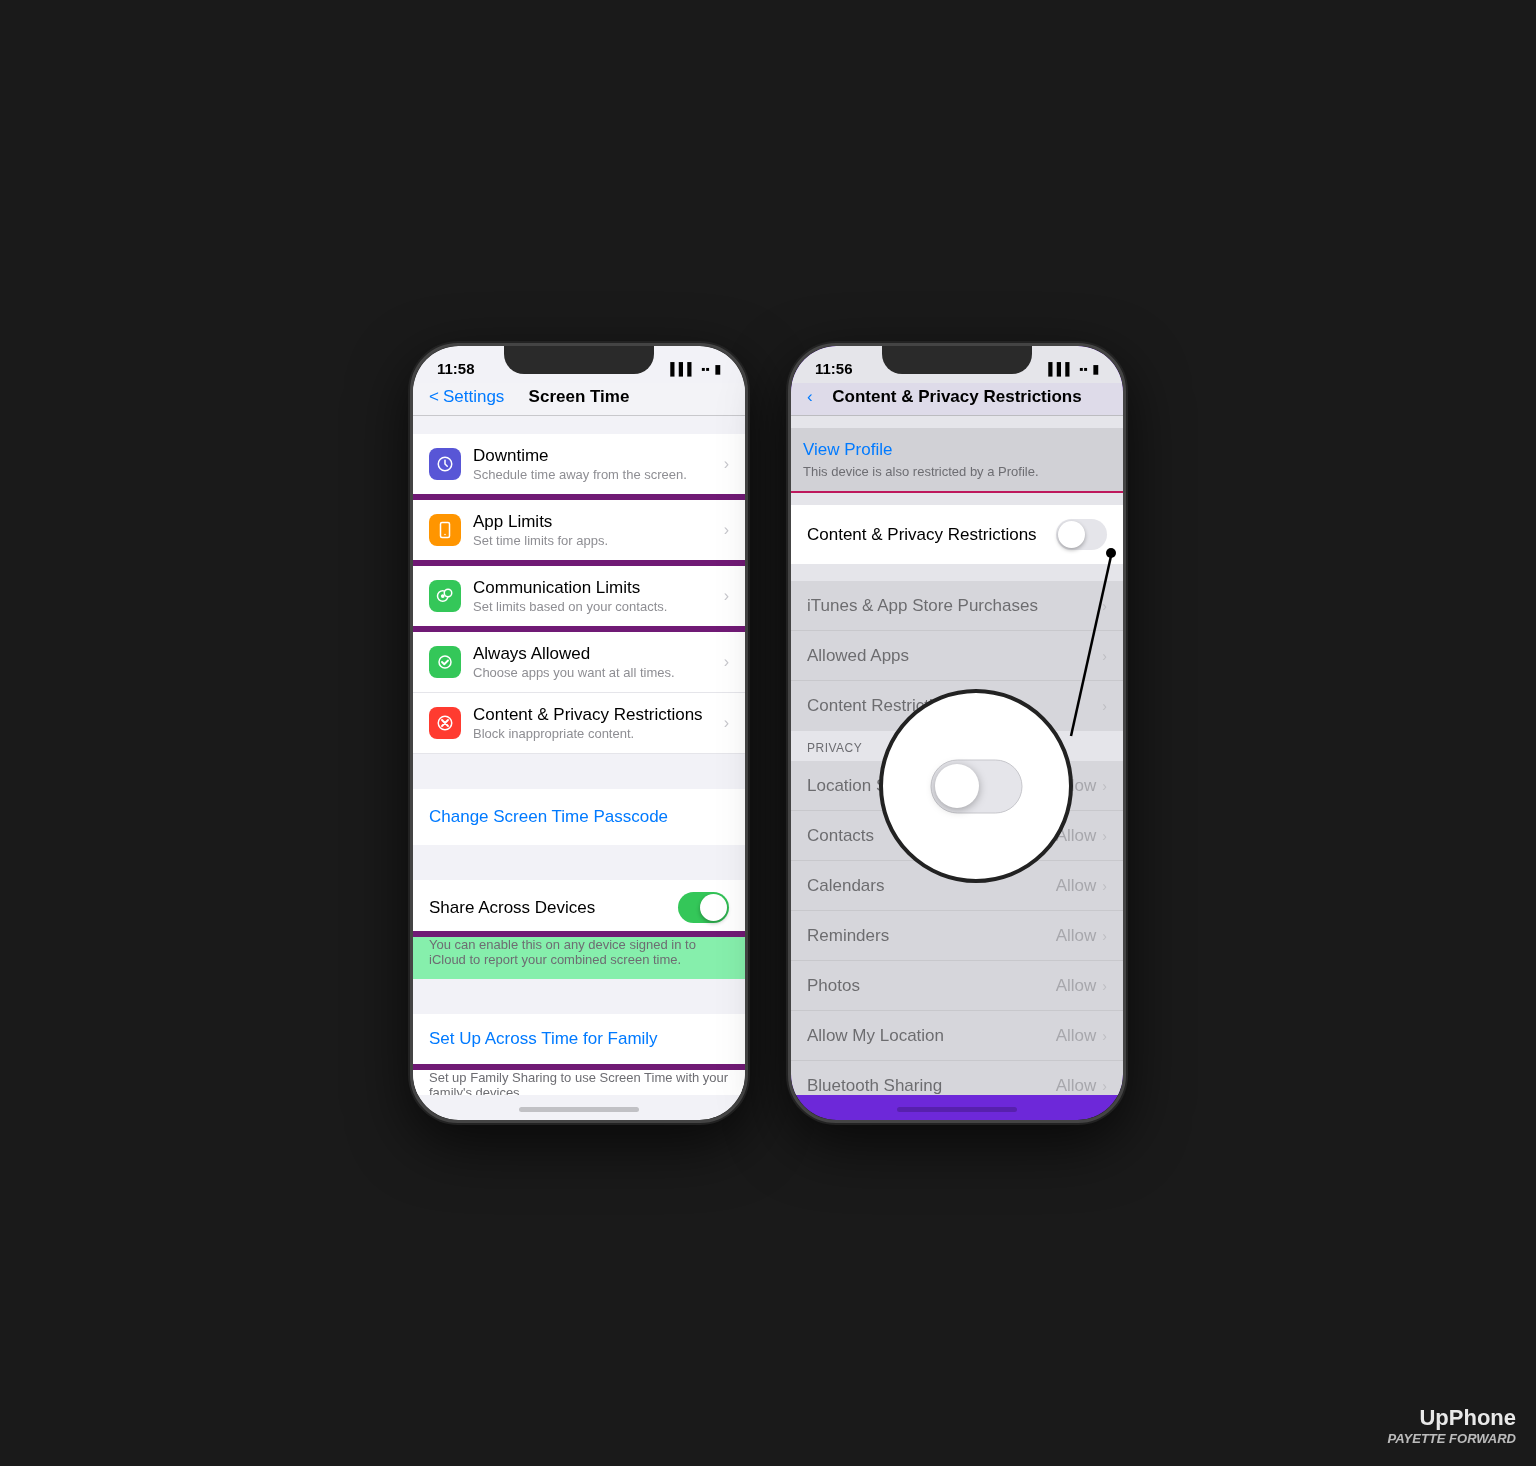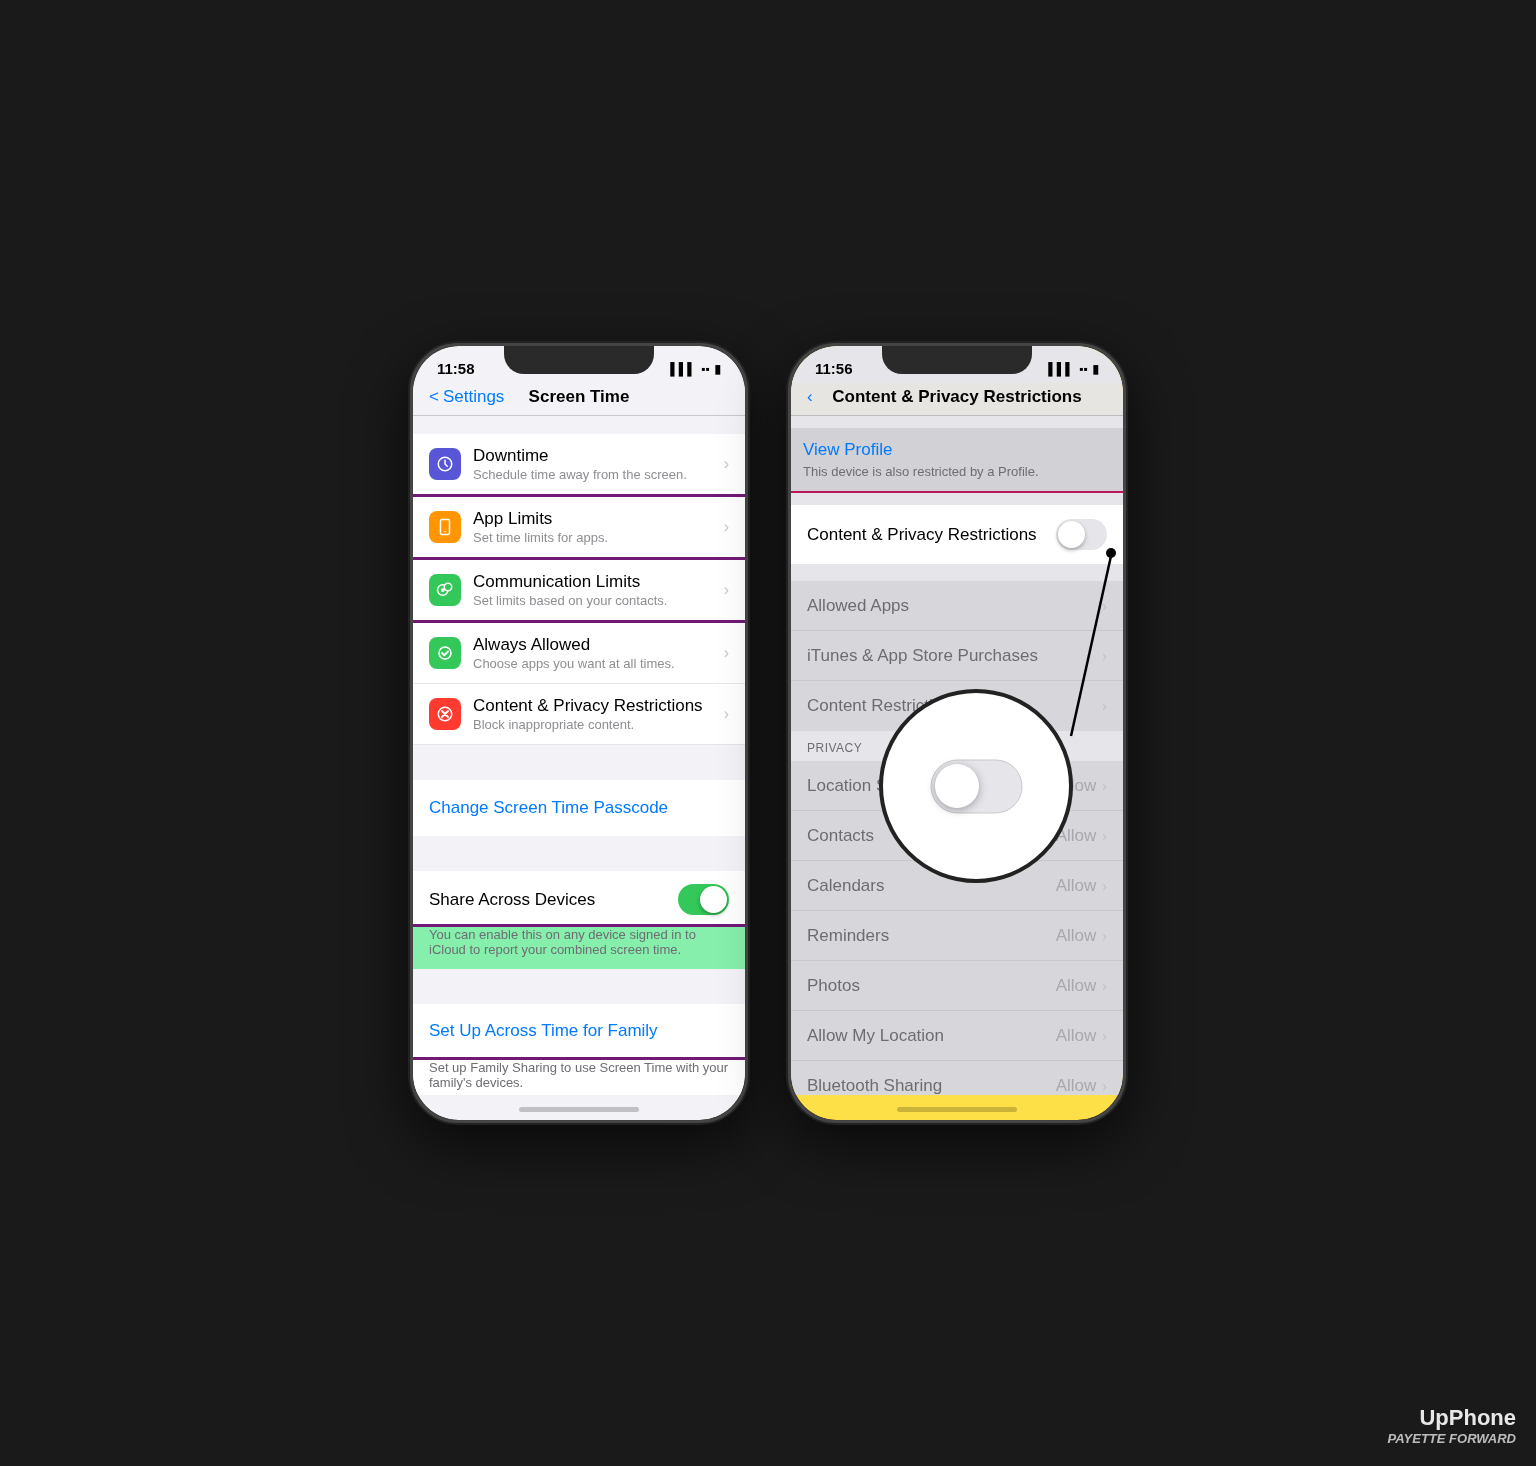--- a/index.html
+++ b/index.html
@@ -99,21 +99,21 @@
     
     .list-group {
       background: #fff;
       border-radius: 0;
       margin: 0;
     }
     .list-item {
       display: flex;
       align-items: center;
       padding: 12px 16px;
-      border-bottom: 3px solid #701a75;
+      border-bottom: 6px solid #701a75;
       background: #fff;
       min-height: 56px;
       cursor: pointer;
     }
     .list-item:last-child { border-bottom: none; }
 
     .item-icon {
       width: 32px;
       height: 32px;
       border-radius: 8px;
@@ -410,21 +410,21 @@
       </div>
 
     </div>
 
     <div class="home-indicator"></div>
   </div>
 </div>
 
 <div class="phone">
   <div class="notch"></div>
-  <div class="screen right-screen" style="background:#fde047;">
+  <div class="screen right-screen" style="background:#6d28d9;">
 
     <div class="status-bar" style="background:#e5e5ea;">
       <span class="status-time">11:56</span>
       <div style="width:60px;"></div>
       <div class="status-icons">
         <span>▌▌▌</span>
         <span>▪▪</span>
         <span>▮</span>
       </div>
     </div>
@@ -451,25 +451,25 @@
         <span class="cp-toggle-label">Content &amp; Privacy Restrictions</span>
         <div class="toggle off">
           <div class="toggle-knob"></div>
         </div>
       </div>
 
       <div style="height:16px; background:#e5e5ea;"></div>
 
       <div class="right-list-group dimmed">
         <div class="right-list-item">
+          <span class="right-item-text">iTunes &amp; App Store Purchases</span>
+          <span class="right-chevron">›</span>
+        </div>
+        <div class="right-list-item">
           <span class="right-item-text">Allowed Apps</span>
-          <span class="right-chevron">›</span>
-        </div>
-        <div class="right-list-item">
-          <span class="right-item-text">iTunes &amp; App Store Purchases</span>
           <span class="right-chevron">›</span>
         </div>
         <div class="right-list-item">
           <span class="right-item-text">Content Restrictions</span>
           <span class="right-chevron">›</span>
         </div>
       </div>
 
       <div class="privacy-header">PRIVACY</div>
 

